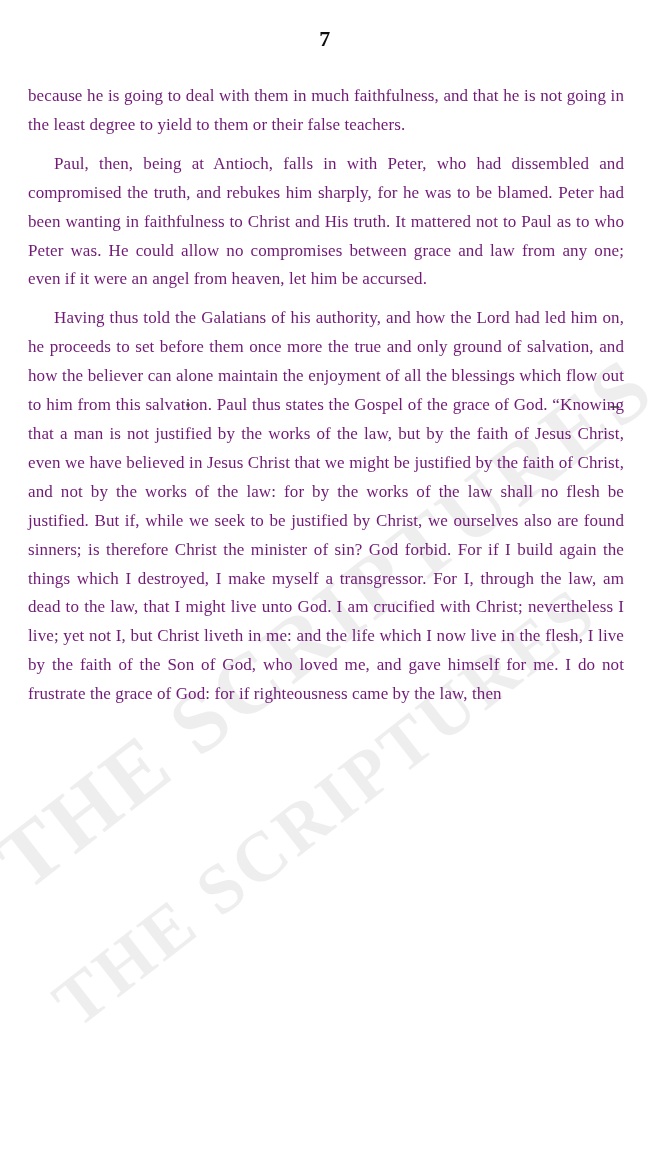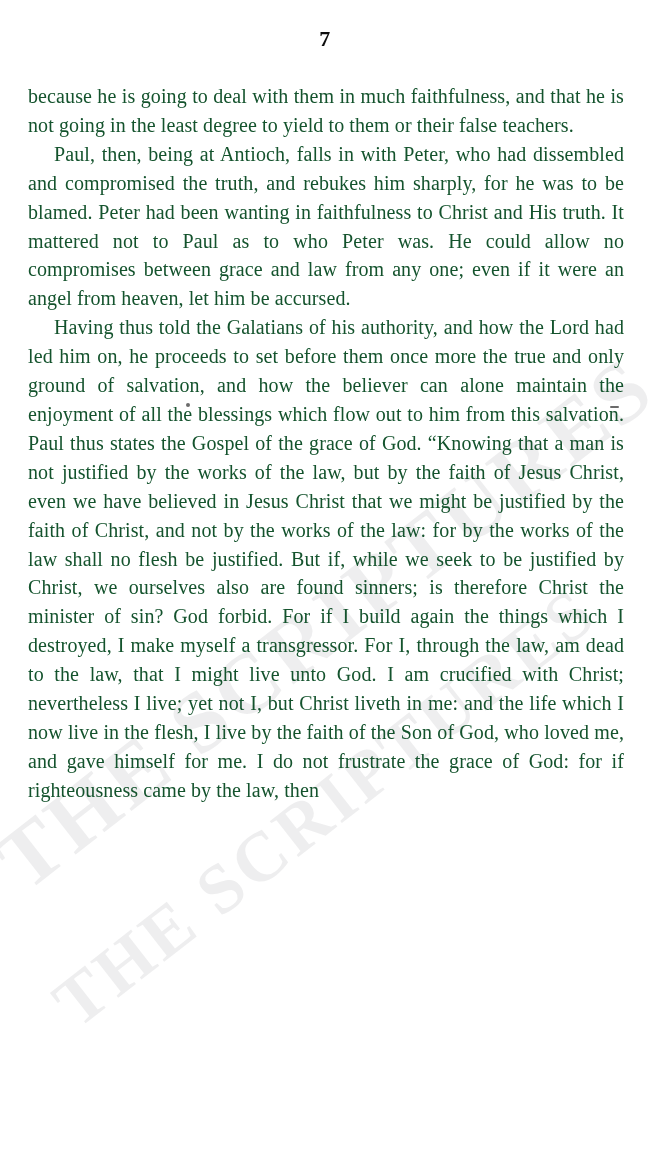--- a/index.html
+++ b/index.html
@@ -25,33 +25,34 @@
     font-size: 22px;
     font-weight: bold;
     letter-spacing: 0.5px;
     color: #0d0d0d;
   }
   .body-text {
     position: absolute;
     top: 82px;
     left: 28px;
     width: 596px;
-    font-size: 20px;
+    font-size: 17px;
     line-height: 28.9px;
     text-align: justify;
     text-justify: inter-word;
-    color: #14532d;
+    color: #701a75;
     letter-spacing: 0.1px;
   }
   .body-text p {
     margin: 0;
     text-indent: 0;
   }
   .body-text p.indent {
     text-indent: 26px;
+    margin-top: 10px;
   }
   .body-text p:last-child {
     text-align: justify;
   }
   
   .watermark {
     position: absolute;
     left: 50%;
     top: 54%;
     transform: translate(-50%, -50%) rotate(-38deg);

